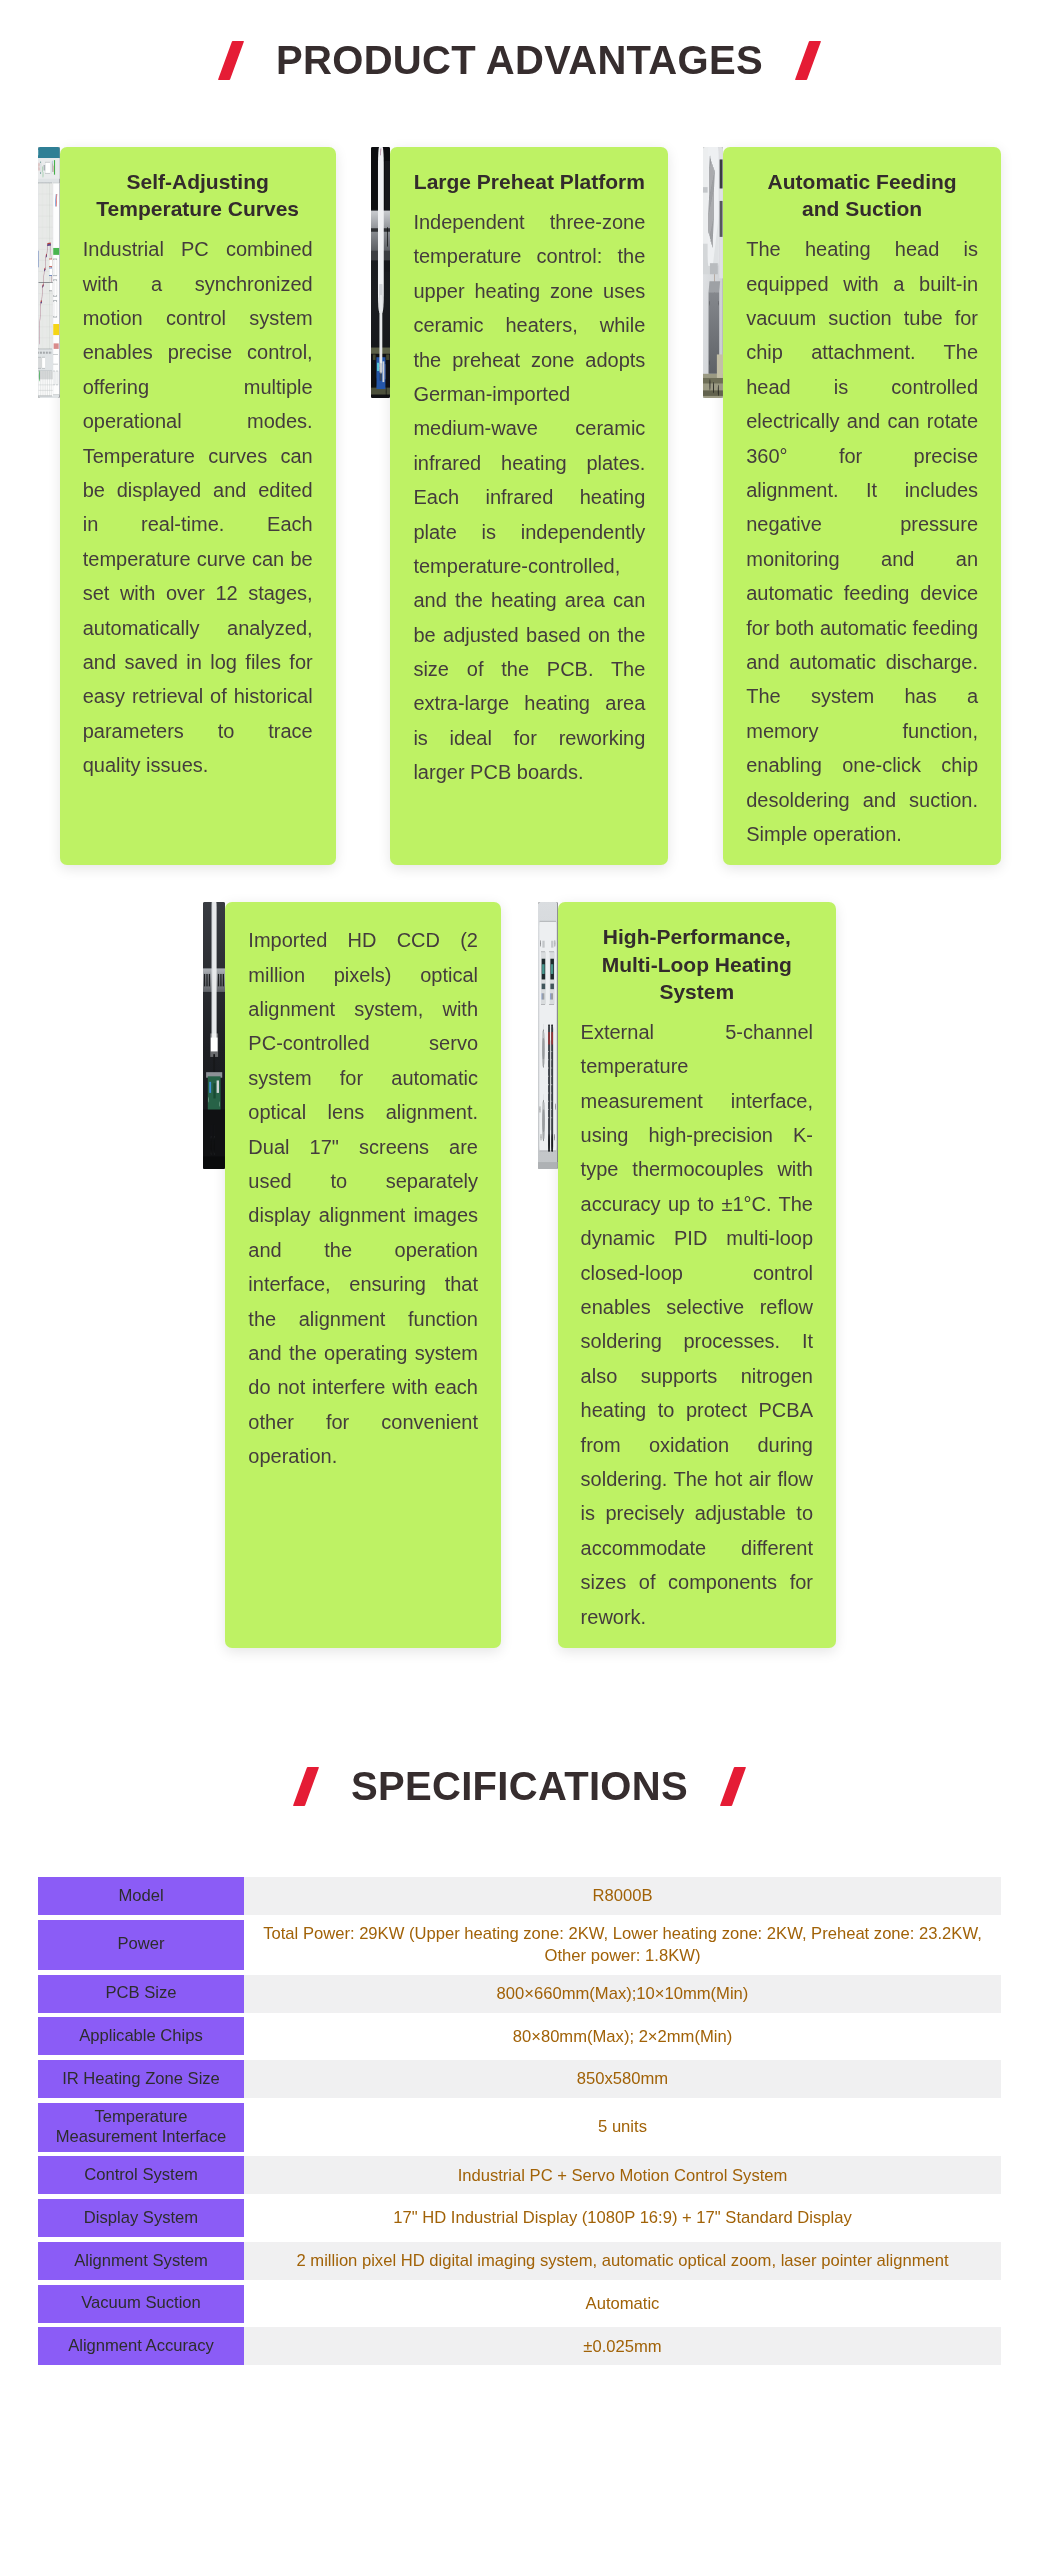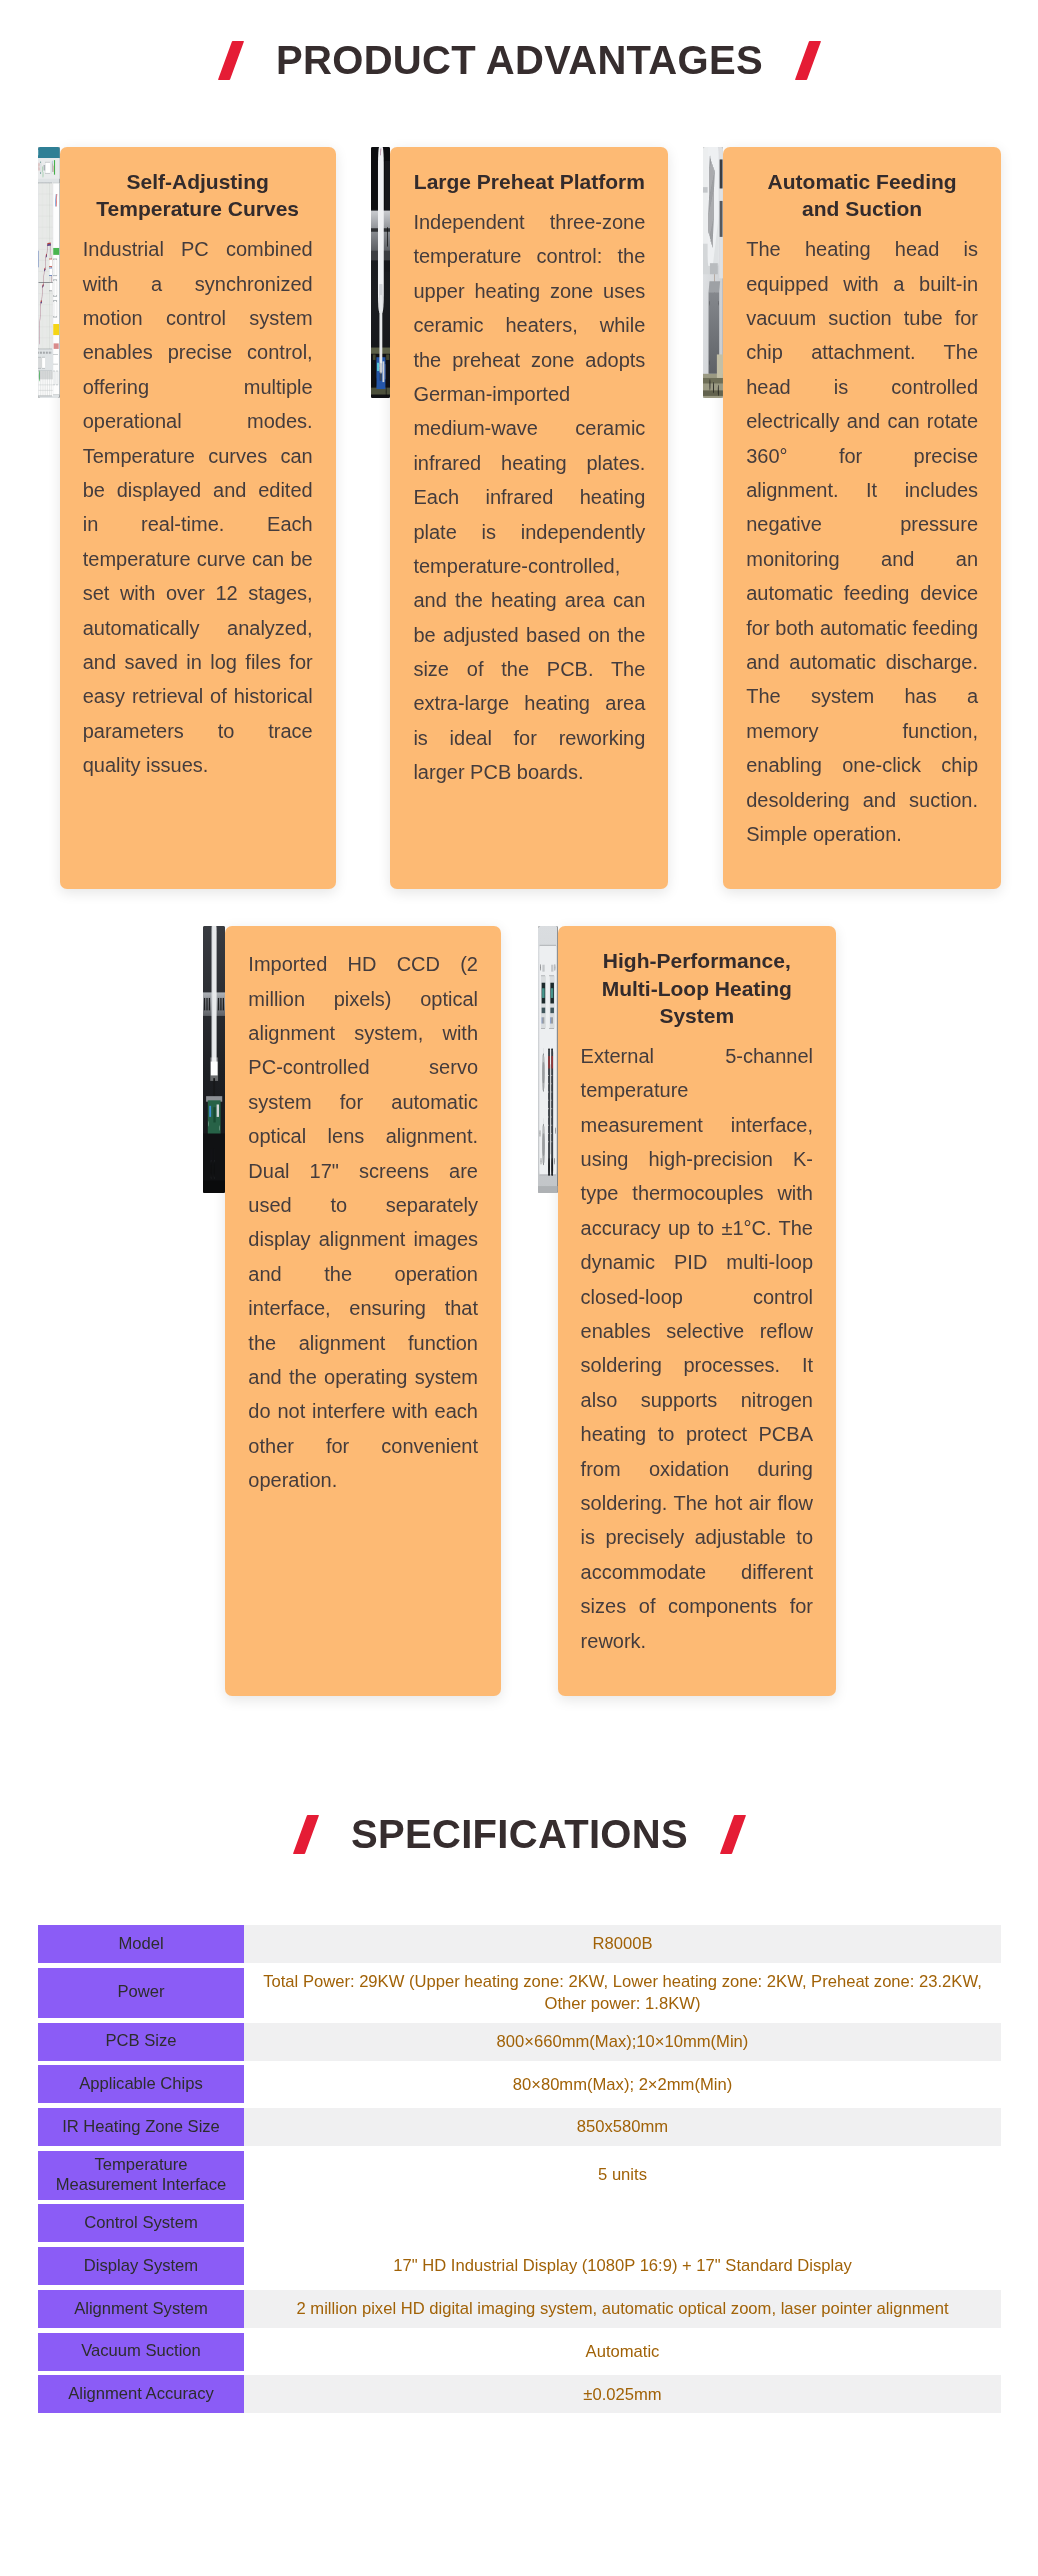--- a/index.html
+++ b/index.html
@@ -14,22 +14,22 @@
   #spec-title{margin-top:116px;margin-bottom:68px;}
 
   
   .cards-row{display:flex;gap:35px;}
   .cards-row.row2{justify-content:center;gap:37px;margin-top:37px;}
   .card{width:298px;display:flex;}
   .ph{position:relative;overflow:hidden;border-radius:2.1px;background:#222;}
   .ph svg{display:block;width:100%;height:100%;}
   .row1 .ph{height:251px;margin-bottom:14px;}
   .row2 .ph{height:267px;margin-bottom:9px;}
-  .card-text{background:#fdba74;border-radius:7px;box-shadow:0 3.5px 12.5px rgba(0,0,0,0.10);
-             padding:21px 23px 38px;box-sizing:border-box;}
+  .card-text{background:#bef264;border-radius:7px;box-shadow:0 3.5px 12.5px rgba(0,0,0,0.10);
+             padding:21px 23px 14px;box-sizing:border-box;}
   .row1 .card-text{min-height:400px;}
   .row2 .card-text{min-height:398px;}
   .card-title{font-size:21px;font-weight:700;color:#332b2c;text-align:center;line-height:1.3;margin-bottom:9.7px;}
   .card-body{font-size:20px;line-height:1.72;text-align:justify;color:#443c3d;}
 
   
   .ov{position:absolute;pointer-events:none;}
   .vtext{writing-mode:vertical-rl;text-orientation:upright;letter-spacing:4.8px;}
 
   
@@ -402,20 +402,21 @@
     <div class="spec-row">
         <div class="spec-label">IR Heating Zone Size</div>
         <div class="spec-value">850x580mm</div>
       </div>
     <div class="spec-row">
         <div class="spec-label">Temperature Measurement Interface</div>
         <div class="spec-value">5 units</div>
       </div>
     <div class="spec-row">
         <div class="spec-label">Control System</div>
+        <div class="spec-value">Industrial PC + Servo Motion Control System</div>
       </div>
     <div class="spec-row">
         <div class="spec-label">Display System</div>
         <div class="spec-value">17" HD Industrial Display (1080P 16:9) + 17" Standard Display</div>
       </div>
     <div class="spec-row">
         <div class="spec-label">Alignment System</div>
         <div class="spec-value">2 million pixel HD digital imaging system, automatic optical zoom, laser pointer alignment</div>
       </div>
     <div class="spec-row">

